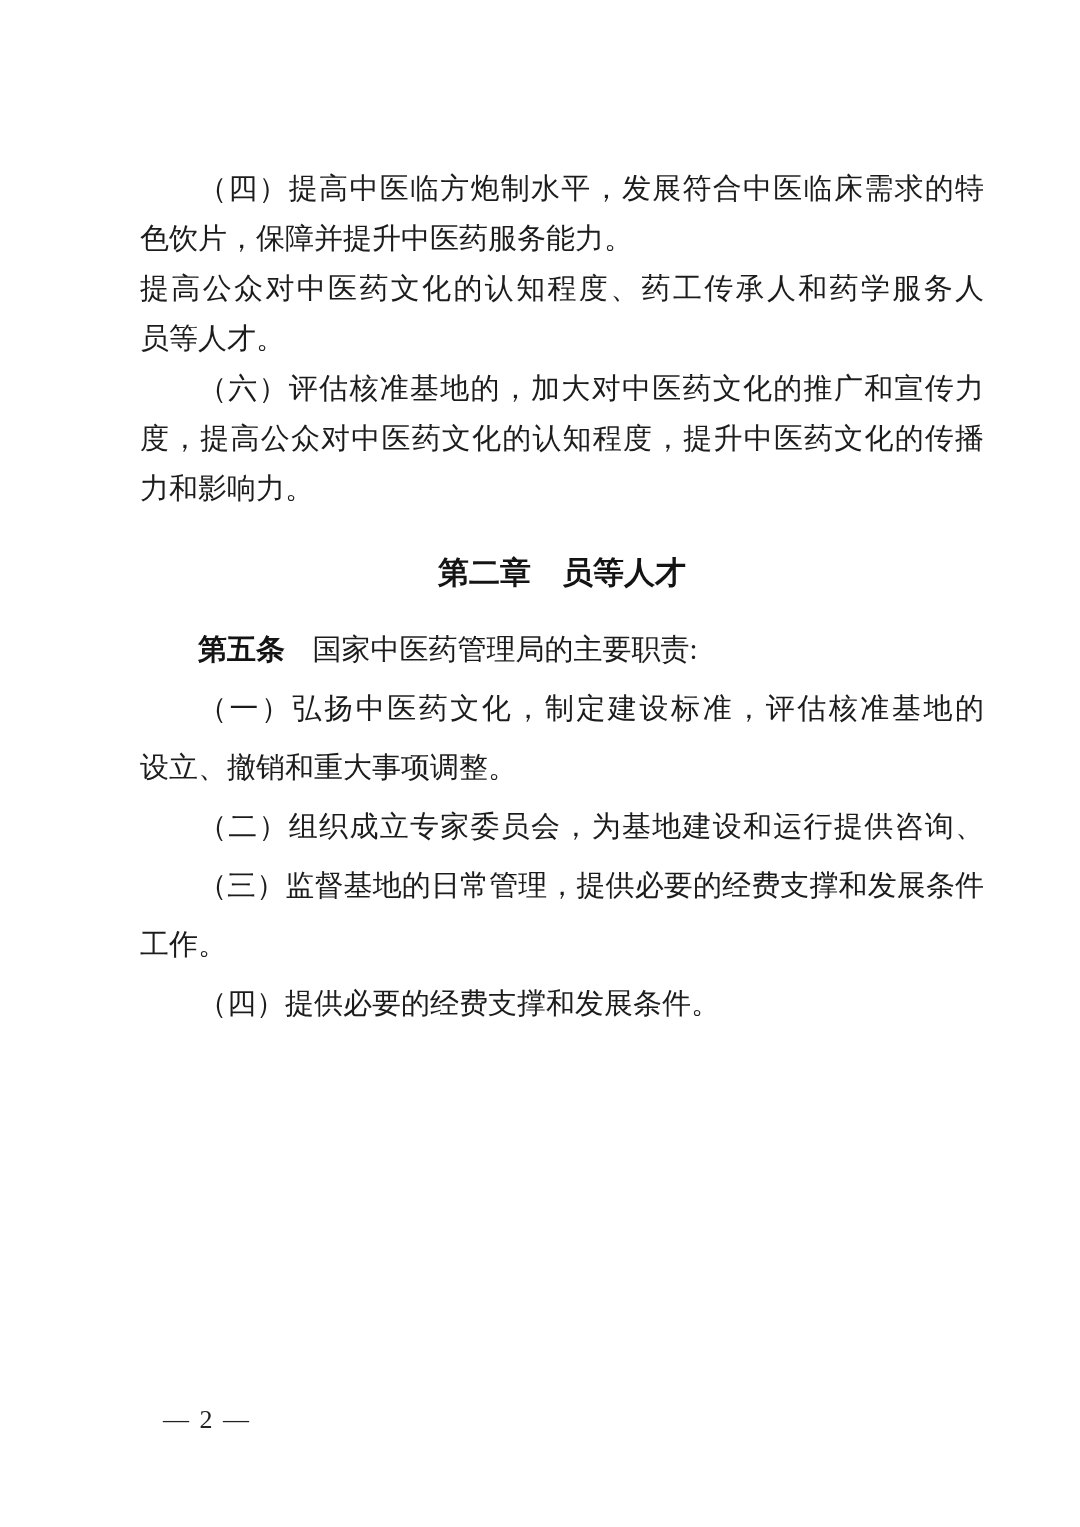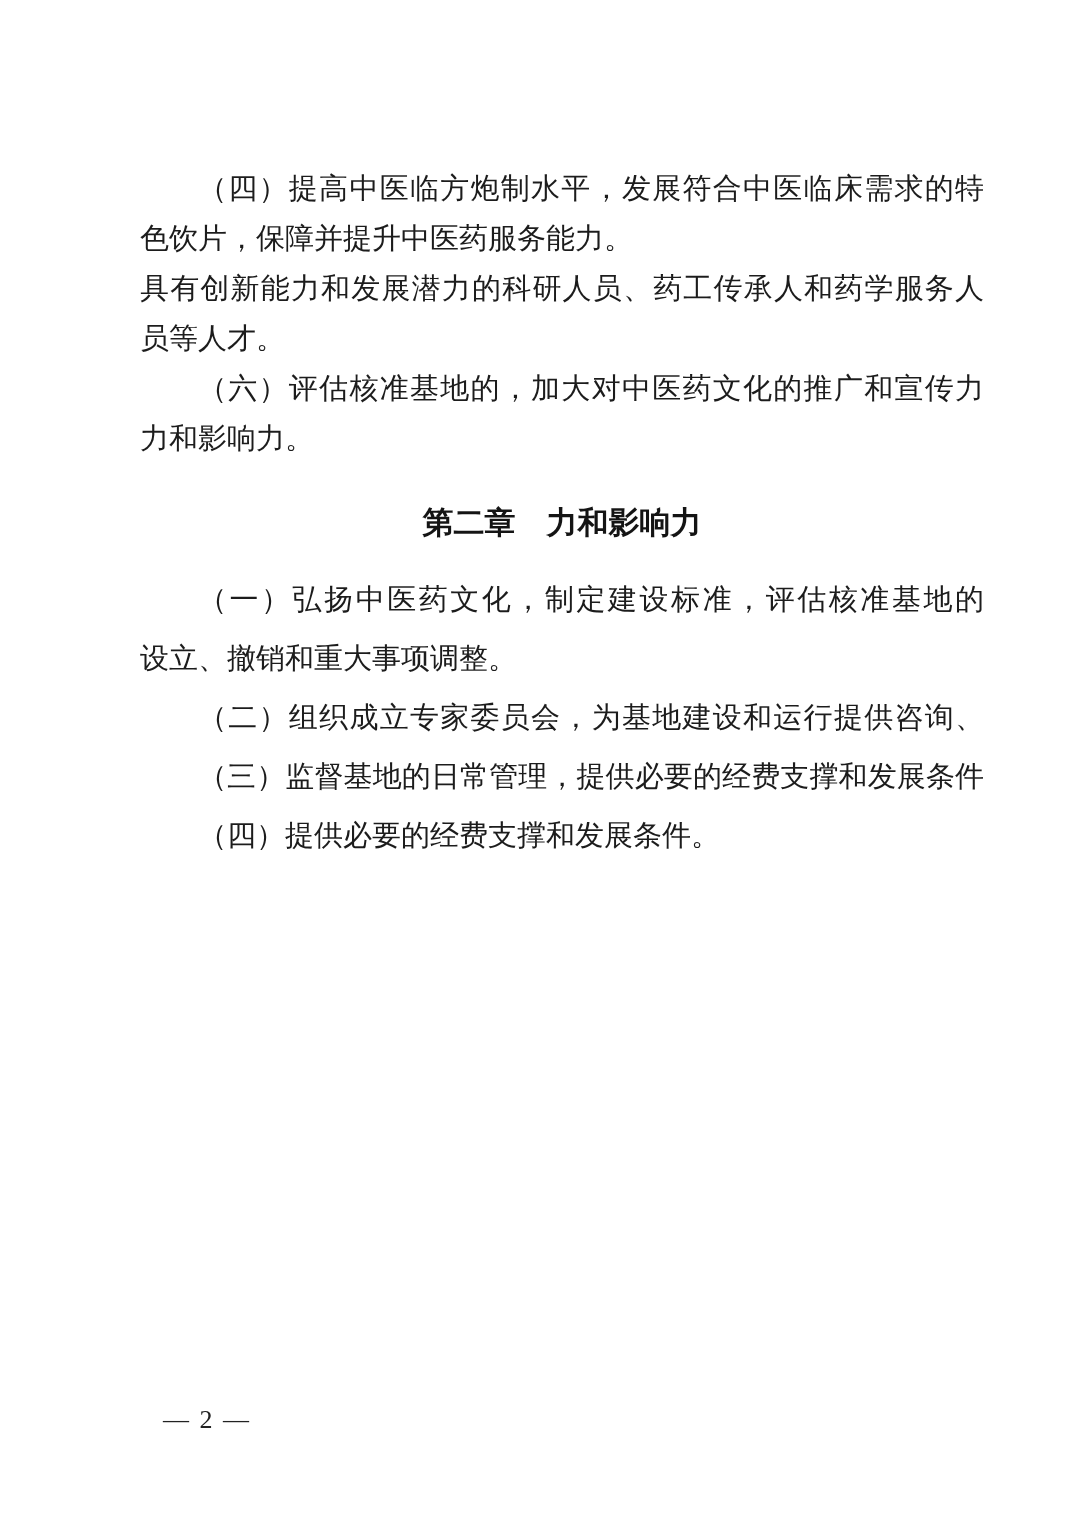--- a/index.html
+++ b/index.html
@@ -67,31 +67,36 @@
   }
 </style>
 </head>
 <body>
 
 <div class="page">
   <div class="content">
 
     <p class="line b1 indent fill">（四）提高中医临方炮制水平，发展符合中医临床需求的特</p>
     <p class="line b1">色饮片，保障并提升中医药服务能力。</p>
-    <p class="line b1 fill">具有创新能力和发展潜力的科研人员、药工传承人和药学服务人</p>
+    <p class="line b1 fill">提高公众对中医药文化的认知程度、药工传承人和药学服务人</p>
     <p class="line b1">员等人才。</p>
     <p class="line b1 indent fill">（六）评估核准基地的，加大对中医药文化的推广和宣传力</p>
+    <p class="line b1 fill">度，提高公众对中医药文化的认知程度，提升中医药文化的传播</p>
     <p class="line b1">力和影响力。</p>
 
     <p class="chapter-heading">
-      <span class="chapter-num">第二章</span><span>力和影响力</span>
+      <span class="chapter-num">第二章</span><span>员等人才</span>
     </p>
 
+    <p class="line b2 indent">
+      <span class="article-label">第五条</span><span>国家中医药管理局的主要职责:</span>
+    </p>
     <p class="line b2 indent fill">（一）弘扬中医药文化，制定建设标准，评估核准基地的</p>
     <p class="line b2">设立、撤销和重大事项调整。</p>
     <p class="line b2 indent fill">（二）组织成立专家委员会，为基地建设和运行提供咨询、</p>
     <p class="line b2 indent fill">（三）监督基地的日常管理，提供必要的经费支撑和发展条件</p>
+    <p class="line b2">工作。</p>
     <p class="line b2 indent">（四）提供必要的经费支撑和发展条件。</p>
 
   </div>
 
   <div class="page-footer">— 2 —</div>
 </div>
 
 </body></html>

